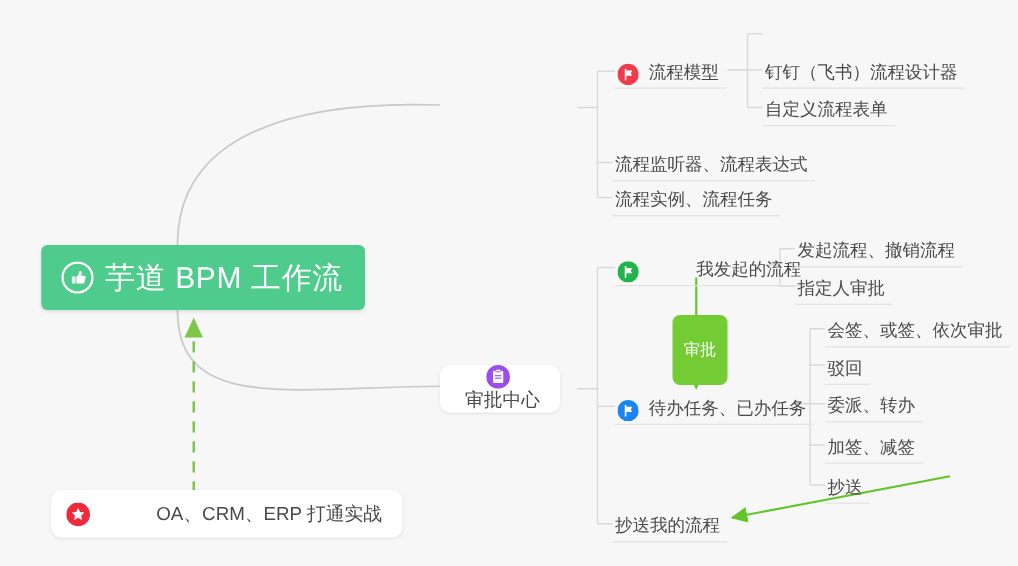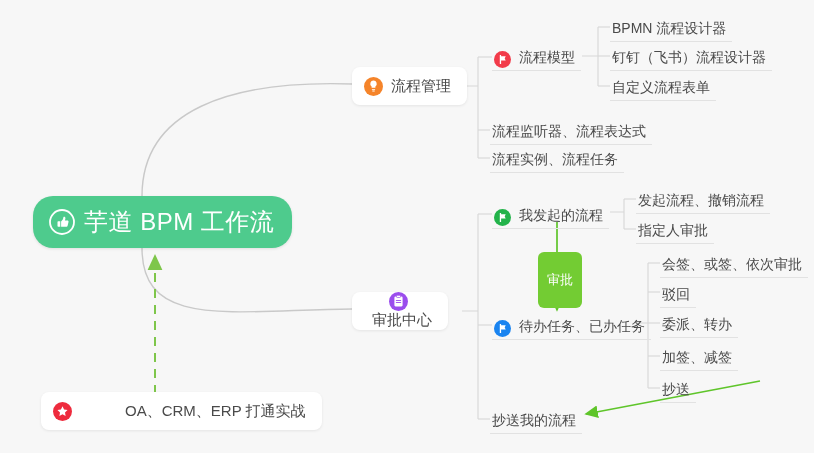--- a/index.html
+++ b/index.html
@@ -29,21 +29,21 @@
     position: absolute;
     box-sizing: border-box;
     display: flex;
     align-items: center;
     white-space: nowrap;
   }
 
   
   .root {
     background: #4ecb8d;
-    border-radius: 20px;
+    border-radius: 5px;
     padding: 0 18px 0 16px;
     height: 52px;
     box-shadow: 0 1px 3px rgba(0,0,0,0.10);
   }
   .root .label {
     color: #ffffff;
     font-size: 24px;
     letter-spacing: 0.5px;
     margin-left: 9px;
   }
@@ -159,44 +159,31 @@
         <circle cx="13" cy="13" r="12" fill="none" stroke="#ffffff" stroke-width="1.8"></circle>
         <path d="M9.2 12.2 h2.1 v5.6 h-2.1 a0.7 0.7 0 0 1 -0.7 -0.7 v-4.2 a0.7 0.7 0 0 1 0.7 -0.7 z
                  M12.1 12.4 c0.9 -0.7 1.9 -1.9 2.1 -3.1 c0.1 -0.8 0.2 -1.5 1 -1.5 c0.8 0 1.3 0.7 1.2 1.6
                  c-0.1 0.8 -0.4 1.6 -0.6 2.1 h2.6 c0.8 0 1.3 0.6 1.1 1.4 l-0.9 3.9 c-0.1 0.6 -0.7 1 -1.3 1
                  h-5.2 z" fill="#ffffff"></path>
       </svg>
     </span>
     <span class="label">芋道 BPM 工作流</span>
   </div>
 
-  <div class="node card" style="left:352px; top:67px;">
-    <span class="icon">
-      <svg width="19" height="19" viewBox="0 0 19 19">
-        <circle cx="9.5" cy="9.5" r="9.5" fill="#f5842a"></circle>
-        <path d="M9.5 3.6 a3.2 3.2 0 0 0 -1.9 5.8 v1.3 h3.8 v-1.3 a3.2 3.2 0 0 0 -1.9 -5.8 z
-                 M7.9 11.9 h3.2 v0.9 h-3.2 z M8.3 13.6 h2.4 v0.9 h-2.4 z" fill="#ffffff"></path>
-      </svg>
-    </span>
-    <span class="label">流程管理</span>
-  </div>
 
   <div class="node leaf with-icon" style="left:492px; top:41px;">
     <span class="icon">
       <svg width="17" height="17" viewBox="0 0 17 17">
         <circle cx="8.5" cy="8.5" r="8.5" fill="#f23b4a"></circle>
         <path d="M5.8 3.9 v9.2 h1.3 v-3.5 h4.6 l-1 -2.1 l1 -2.2 h-4.6 v-1.4 z" fill="#ffffff"></path>
       </svg>
     </span>
     <span class="label">流程模型</span>
   </div>
 
-  <div class="node leaf" style="left:610px; top:12px;">
-    <span class="label">BPMN 流程设计器</span>
-  </div>
   <div class="node leaf" style="left:610px; top:41px;">
     <span class="label">钉钉（飞书）流程设计器</span>
   </div>
   <div class="node leaf" style="left:610px; top:71px;">
     <span class="label">自定义流程表单</span>
   </div>
 
   <div class="node leaf" style="left:490px; top:115px;justify-content:center;">
     <span class="label">流程监听器、流程表达式</span>
   </div>
@@ -210,21 +197,21 @@
         <circle cx="9.5" cy="9.5" r="9.5" fill="#9b4ded"></circle>
         <rect x="5.4" y="4.6" width="8.2" height="9.8" rx="1.1" fill="#ffffff"></rect>
         <rect x="7.5" y="3.3" width="4" height="2.2" rx="0.8" fill="#ffffff" stroke="#9b4ded" stroke-width="0.7"></rect>
         <rect x="6.9" y="8.1" width="5.2" height="0.9" fill="#9b4ded"></rect>
         <rect x="6.9" y="10.1" width="5.2" height="0.9" fill="#9b4ded"></rect>
       </svg>
     </span>
     <span class="label">审批中心</span>
   </div>
 
-  <div class="node leaf with-icon" style="left:492px; top:199px;">
+  <div class="node leaf with-icon" style="left:492px; top:199px;gap:38px;">
     <span class="icon">
       <svg width="17" height="17" viewBox="0 0 17 17">
         <circle cx="8.5" cy="8.5" r="8.5" fill="#23b34a"></circle>
         <path d="M5.8 3.9 v9.2 h1.3 v-3.5 h4.6 l-1 -2.1 l1 -2.2 h-4.6 v-1.4 z" fill="#ffffff"></path>
       </svg>
     </span>
     <span class="label">我发起的流程</span>
   </div>
 
   <div class="node leaf" style="left:636px; top:184px;">

